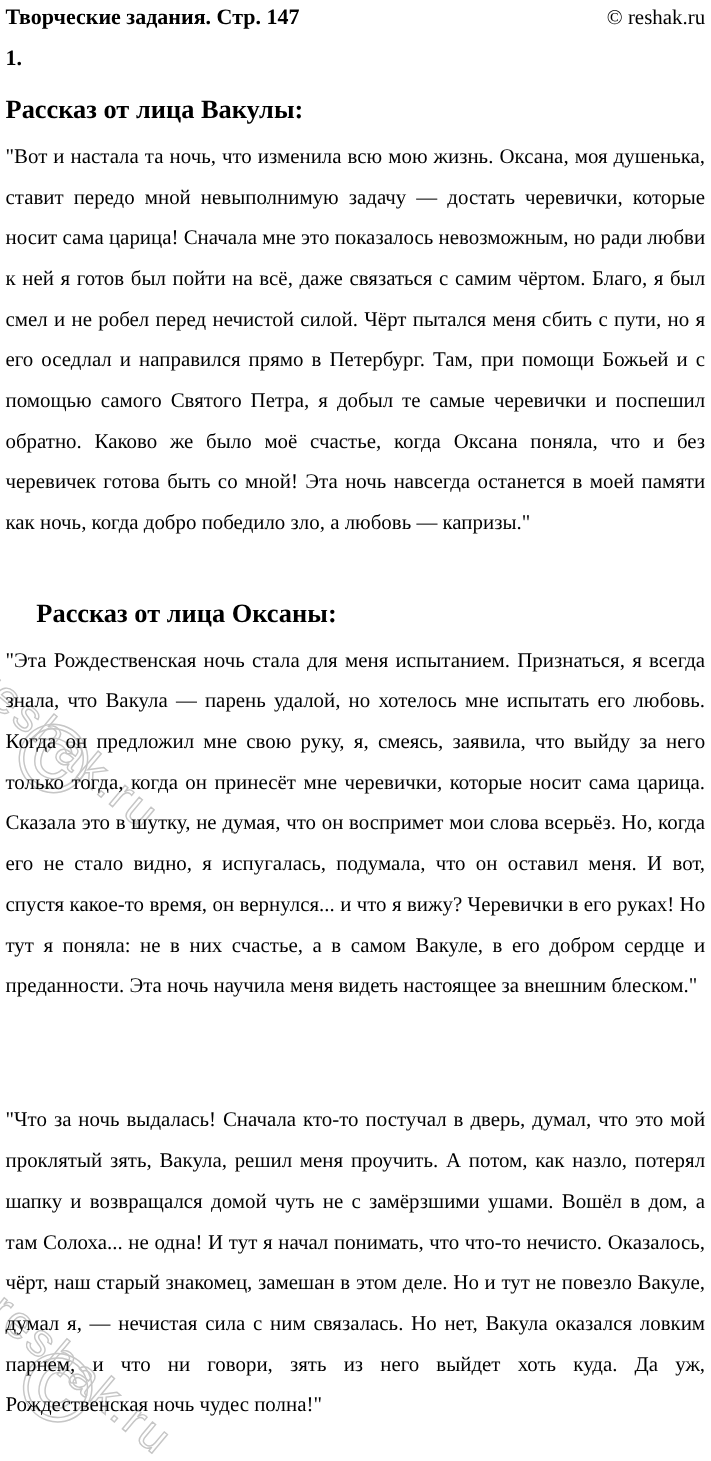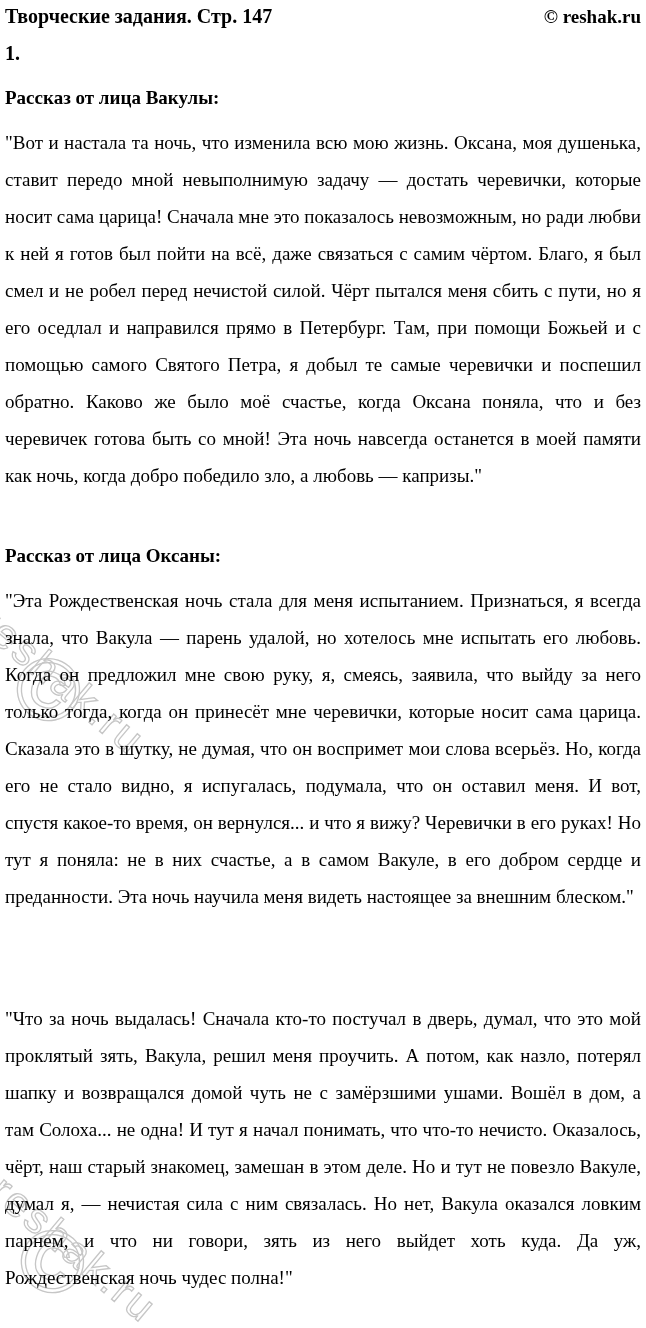--- a/index.html
+++ b/index.html
@@ -25,36 +25,36 @@
     justify-content: space-between;
     align-items: flex-end;
     z-index: 2;
   }
   .header-title {
     font-size: 20px;
     font-weight: bold;
   }
   .header-site {
     font-size: 19px;
-    font-weight: bold;
+    font-weight: normal;
   }
   .task-number {
     position: absolute;
     top: 42px;
     left: 5px;
     font-size: 20px;
     font-weight: bold;
     z-index: 2;
   }
   .section-title {
     position: absolute;
     left: 5px;
     right: 5px;
     margin: 0;
-    font-size: 19px;
+    font-size: 24px;
     font-weight: bold;
     z-index: 2;
   }
   .section-text {
     position: absolute;
     left: 5px;
     right: 5px;
     margin: 0;
     font-size: 19px;
     line-height: 37px;
@@ -102,21 +102,21 @@
   <div class="header">
     <span class="header-title">Творческие задания. Стр. 147</span>
     <span class="header-site">© reshak.ru</span>
   </div>
 
   <div class="task-number">1.</div>
 
   <h2 class="section-title" style="top: 87px;">Рассказ от лица Вакулы:</h2>
   <p class="section-text" style="top: 124px;">"Вот и настала та ночь, что изменила всю мою жизнь. Оксана, моя душенька, ставит передо мной невыполнимую задачу — достать черевички, которые носит сама царица! Сначала мне это показалось невозможным, но ради любви к ней я готов был пойти на всё, даже связаться с самим чёртом. Благо, я был смел и не робел перед нечистой силой. Чёрт пытался меня сбить с пути, но я его оседлал и направился прямо в Петербург. Там, при помощи Божьей и с помощью самого Святого Петра, я добыл те самые черевички и поспешил обратно. Каково же было моё счастье, когда Оксана поняла, что и без черевичек готова быть со мной! Эта ночь навсегда останется в моей памяти как ночь, когда добро победило зло, а любовь — капризы."</p>
 
-  <h2 class="section-title" style="top: 545px;">Рассказ от лица Оксаны:</h2>
+  <h2 class="section-title" style="top: 545px; margin-left: 28px;">Рассказ от лица Оксаны:</h2>
   <p class="section-text" style="top: 582px;">"Эта Рождественская ночь стала для меня испытанием. Признаться, я всегда знала, что Вакула — парень удалой, но хотелось мне испытать его любовь. Когда он предложил мне свою руку, я, смеясь, заявила, что выйду за него только тогда, когда он принесёт мне черевички, которые носит сама царица. Сказала это в шутку, не думая, что он воспримет мои слова всерьёз. Но, когда его не стало видно, я испугалась, подумала, что он оставил меня. И вот, спустя какое-то время, он вернулся... и что я вижу? Черевички в его руках! Но тут я поняла: не в них счастье, а в самом Вакуле, в его добром сердце и преданности. Эта ночь научила меня видеть настоящее за внешним блеском."</p>
 
   <p class="section-text" style="top: 1000px;">"Что за ночь выдалась! Сначала кто-то постучал в дверь, думал, что это мой проклятый зять, Вакула, решил меня проучить. А потом, как назло, потерял шапку и возвращался домой чуть не с замёрзшими ушами. Вошёл в дом, а там Солоха... не одна! И тут я начал понимать, что что-то нечисто. Оказалось, чёрт, наш старый знакомец, замешан в этом деле. Но и тут не повезло Вакуле, думал я, — нечистая сила с ним связалась. Но нет, Вакула оказался ловким парнем, и что ни говори, зять из него выйдет хоть куда. Да уж, Рождественская ночь чудес полна!"</p>
 
   <div class="watermark wm1" aria-hidden="true">
     <span class="wm-copy">©</span>
     <span class="wm-text">reshak.ru</span>
   </div>
 
   <div class="watermark wm2" aria-hidden="true">

